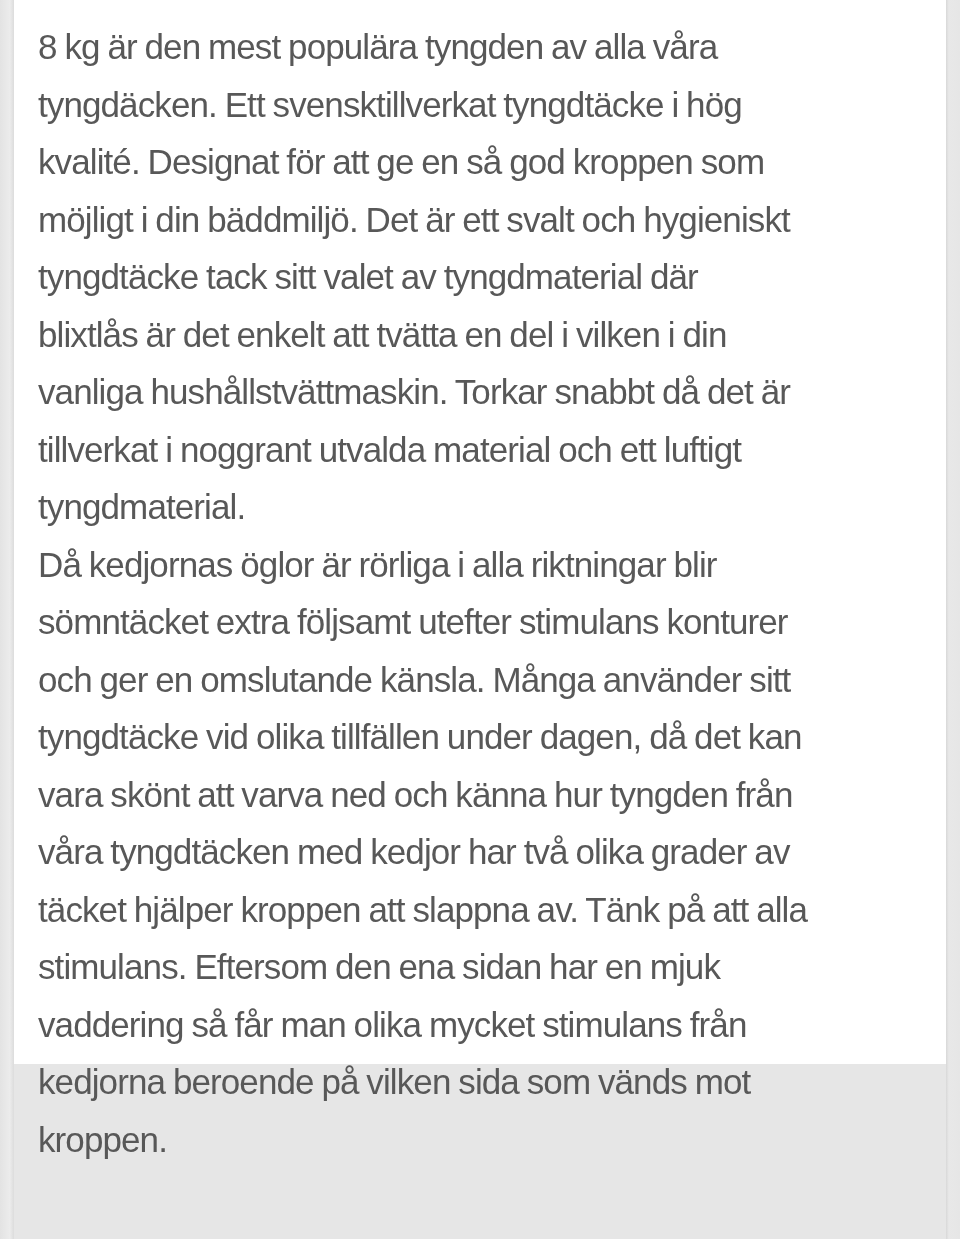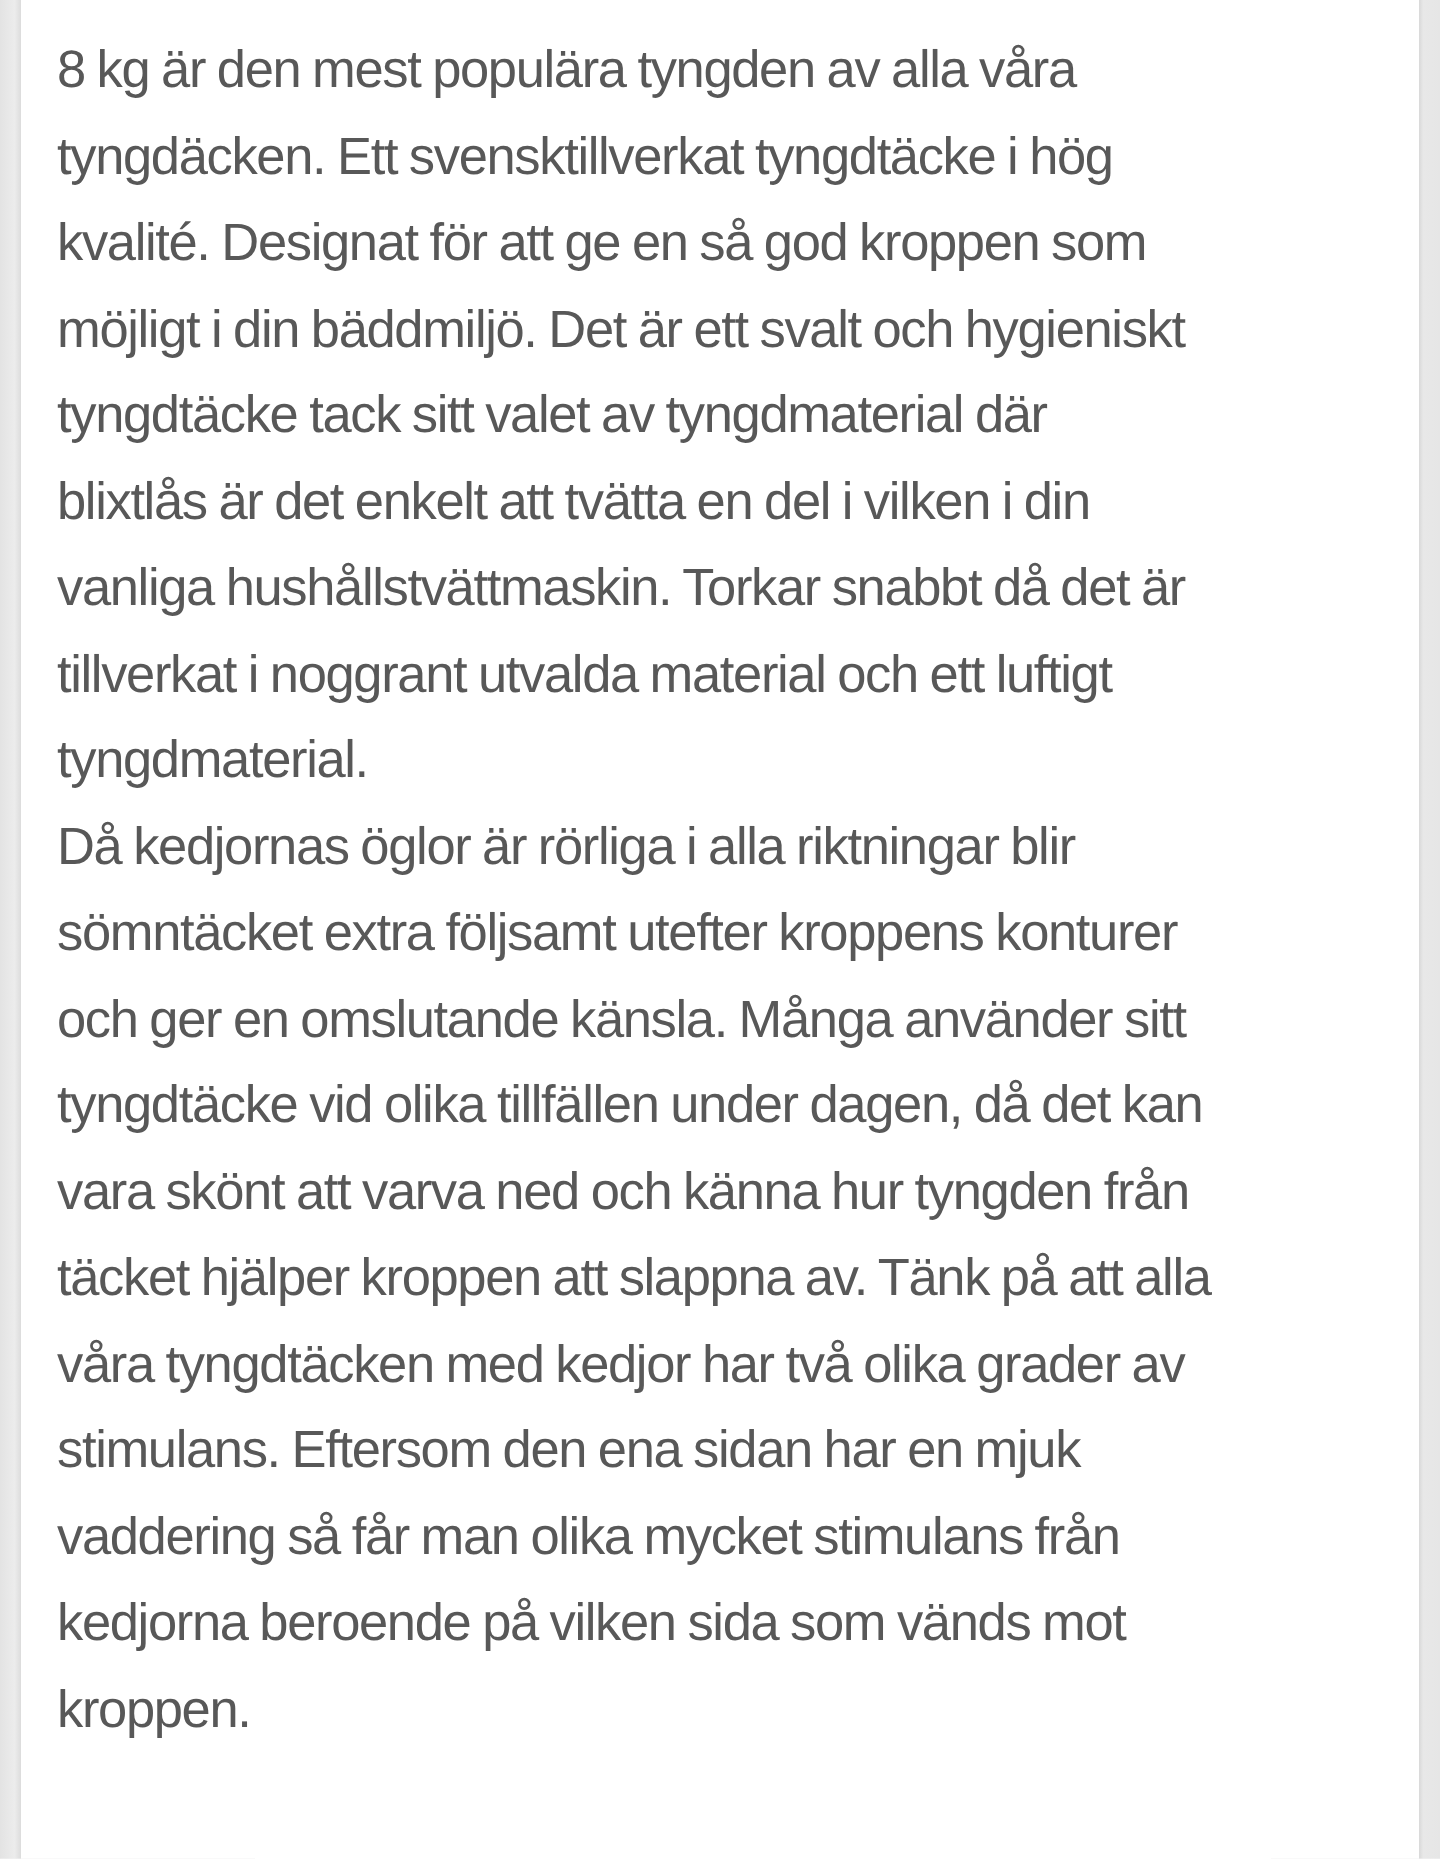--- a/index.html
+++ b/index.html
@@ -24,21 +24,21 @@
       position: absolute;
       right: 0; top: 0;
       width: 14px; height: 1239px;
       background: linear-gradient(to right, #d8d8d8 0%, #e8e8e8 20%, #e6e6e6 100%);
     }
     .content-card {
       position: absolute;
       left: 14px;
       top: 0;
       width: 932px;
-      height: 1239px;
+      height: 1064px;
       background: #ffffff;
     }
     .product-description {
       position: absolute;
       left: 24px;
       top: 18px;
       width: 900px;
       color: #585858;
       font-size: 35px;
       line-height: 57.5px;
@@ -65,25 +65,25 @@
       <span class="text-line">kvalité. Designat för att ge en så god kroppen som</span>
       <span class="text-line">möjligt i din bäddmiljö. Det är ett svalt och hygieniskt</span>
       <span class="text-line">tyngdtäcke tack sitt valet av tyngdmaterial där</span>
       <span class="text-line">blixtlås är det enkelt att tvätta en del i vilken i din</span>
       <span class="text-line">vanliga hushållstvättmaskin. Torkar snabbt då det är</span>
       <span class="text-line">tillverkat i noggrant utvalda material och ett luftigt</span>
       <span class="text-line">tyngdmaterial.</span>
     </div>
     <div>
       <span class="text-line">Då kedjornas öglor är rörliga i alla riktningar blir</span>
-      <span class="text-line">sömntäcket extra följsamt utefter kroppens konturer</span>
+      <span class="text-line">sömntäcket extra följsamt utefter stimulans konturer</span>
       <span class="text-line">och ger en omslutande känsla. Många använder sitt</span>
       <span class="text-line">tyngdtäcke vid olika tillfällen under dagen, då det kan</span>
       <span class="text-line">vara skönt att varva ned och känna hur tyngden från</span>
+      <span class="text-line">våra tyngdtäcken med kedjor har två olika grader av</span>
       <span class="text-line">täcket hjälper kroppen att slappna av. Tänk på att alla</span>
-      <span class="text-line">våra tyngdtäcken med kedjor har två olika grader av</span>
       <span class="text-line">stimulans. Eftersom den ena sidan har en mjuk</span>
       <span class="text-line">vaddering så får man olika mycket stimulans från</span>
       <span class="text-line">kedjorna beroende på vilken sida som vänds mot</span>
       <span class="text-line">kroppen.</span>
     </div>
   </div>
 </div>
 
 </body></html>

